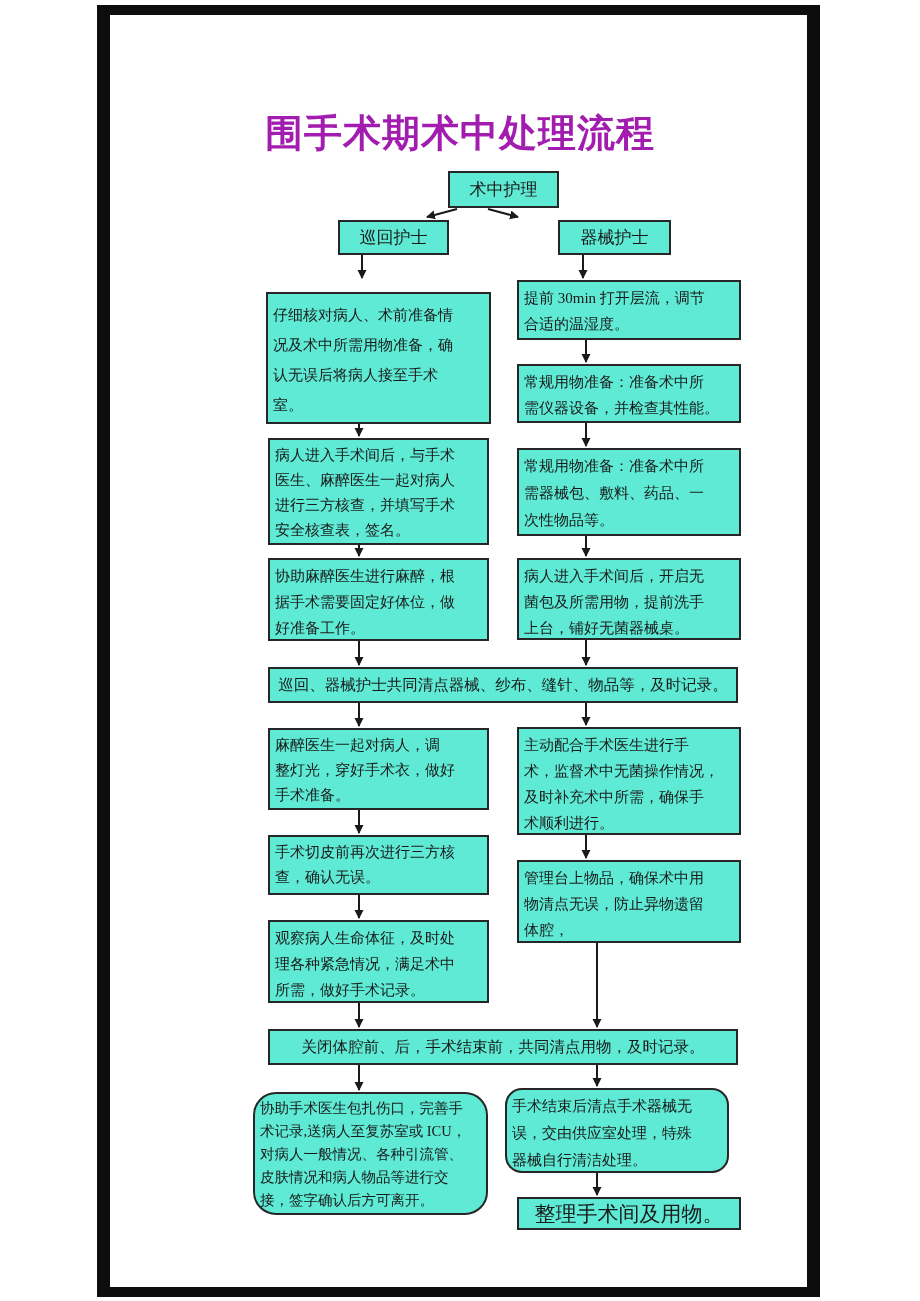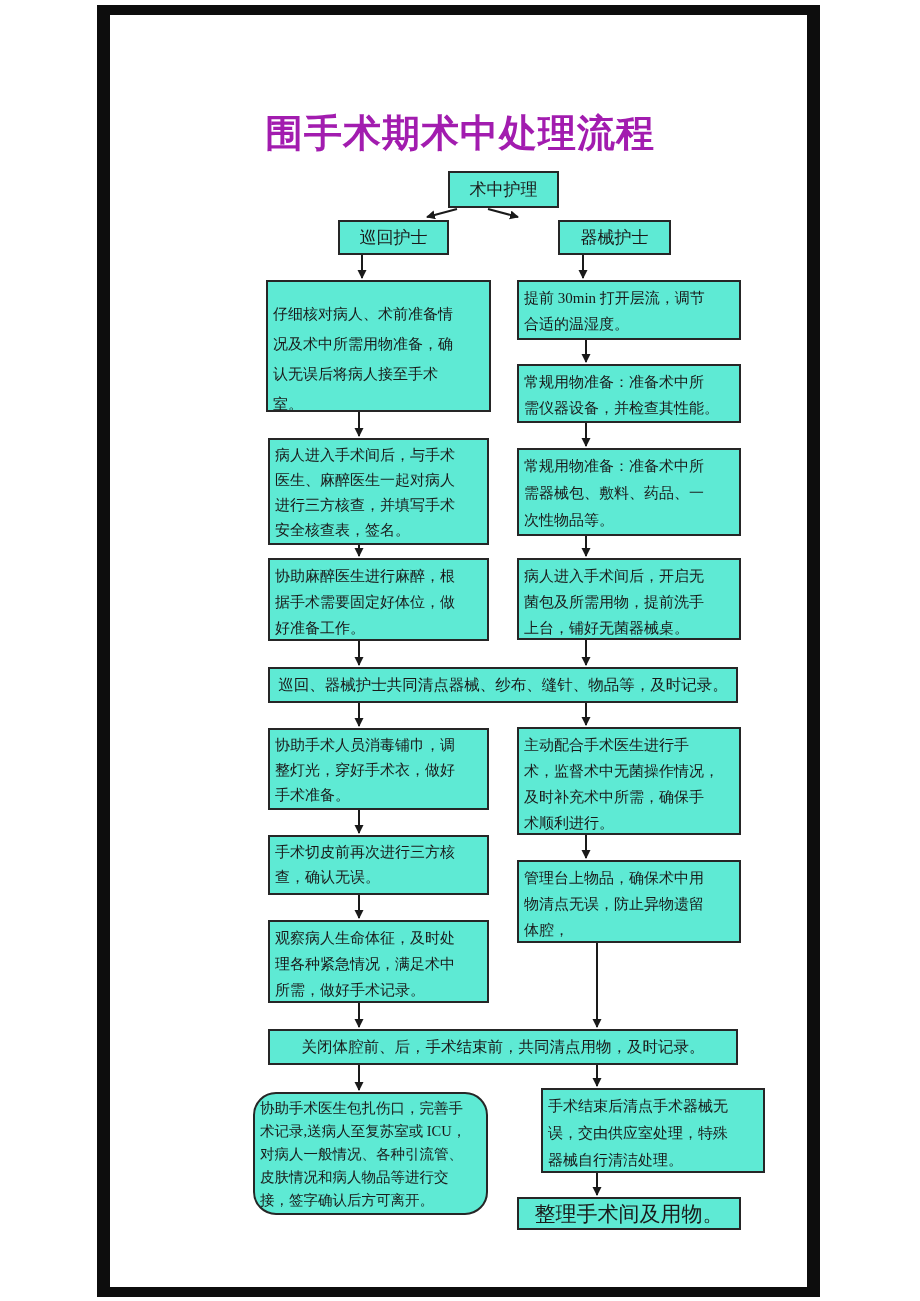--- a/index.html
+++ b/index.html
@@ -59,32 +59,32 @@
     <line x1="584" y1="906" x2="584" y2="934" stroke="#1a1a1a" stroke-width="2" marker-end="url(#ah)"></line>
     <line x1="597" y1="943" x2="597" y2="1027" stroke="#1a1a1a" stroke-width="2" marker-end="url(#ah)"></line>
     <line x1="597" y1="1065" x2="597" y2="1086" stroke="#1a1a1a" stroke-width="2" marker-end="url(#ah)"></line>
     <line x1="597" y1="1173" x2="597" y2="1195" stroke="#1a1a1a" stroke-width="2" marker-end="url(#ah)"></line>
   </svg>
 
   <div class="box center" style="left:417px;top:171px;width:111px;height:37px;font-size:17px;">术中护理</div>
   <div class="box center" style="left:307px;top:220px;width:111px;height:35px;font-size:17px;">巡回护士</div>
   <div class="box center" style="left:527px;top:220px;width:113px;height:35px;font-size:17px;">器械护士</div>
 
-  <div class="box" style="left:235px;top:280px;width:225px;height:132px;line-height:30px;padding-top:17px;">仔细核对病人、术前准备情
+  <div class="box" style="left:235px;top:292px;width:225px;height:132px;line-height:30px;padding-top:6px;">仔细核对病人、术前准备情
 况及术中所需用物准备，确
 认无误后将病人接至手术
 室。</div>
   <div class="box" style="left:237px;top:438px;width:221px;height:107px;line-height:25px;">病人进入手术间后，与手术
 医生、麻醉医生一起对病人
 进行三方核查，并填写手术
 安全核查表，签名。</div>
   <div class="box" style="left:237px;top:558px;width:221px;height:83px;line-height:26px;">协助麻醉医生进行麻醉，根
 据手术需要固定好体位，做
 好准备工作。</div>
-  <div class="box" style="left:237px;top:728px;width:221px;height:82px;line-height:25px;">协助手术人员消毒铺巾，调
+  <div class="box" style="left:237px;top:728px;width:221px;height:82px;line-height:25px;">麻醉医生一起对病人，调
 整灯光，穿好手术衣，做好
 手术准备。</div>
   <div class="box" style="left:237px;top:835px;width:221px;height:60px;line-height:25px;">手术切皮前再次进行三方核
 查，确认无误。</div>
   <div class="box" style="left:237px;top:920px;width:221px;height:83px;line-height:26px;">观察病人生命体征，及时处
 理各种紧急情况，满足术中
 所需，做好手术记录。</div>
   <div class="box small-font" style="left:222px;top:1092px;width:235px;height:123px;line-height:23px;">协助手术医生包扎伤口，完善手
 术记录,送病人至复苏室或 ICU，
 对病人一般情况、各种引流管、
@@ -101,21 +101,21 @@
   <div class="box" style="left:486px;top:558px;width:224px;height:82px;line-height:26px;">病人进入手术间后，开启无
 菌包及所需用物，提前洗手
 上台，铺好无菌器械桌。</div>
   <div class="box" style="left:486px;top:727px;width:224px;height:108px;line-height:26px;">主动配合手术医生进行手
 术，监督术中无菌操作情况，
 及时补充术中所需，确保手
 术顺利进行。</div>
   <div class="box" style="left:486px;top:860px;width:224px;height:83px;line-height:26px;">管理台上物品，确保术中用
 物清点无误，防止异物遗留
 体腔，</div>
-  <div class="box" style="left:510px;top:1088px;width:224px;height:85px;line-height:27px;">手术结束后清点手术器械无
+  <div class="box" style="left:474px;top:1088px;width:224px;height:85px;line-height:27px;border-radius:17px;">手术结束后清点手术器械无
 误，交由供应室处理，特殊
 器械自行清洁处理。</div>
   <div class="box center" style="left:486px;top:1197px;width:224px;height:33px;font-size:21px;">整理手术间及用物。</div>
 
   <div class="box center" style="left:237px;top:667px;width:470px;height:36px;font-size:15.5px;">巡回、器械护士共同清点器械、纱布、缝针、物品等，及时记录。</div>
   <div class="box center" style="left:237px;top:1029px;width:470px;height:36px;font-size:15.5px;">关闭体腔前、后，手术结束前，共同清点用物，及时记录。</div>
 
 </div>
 
 </body></html>

